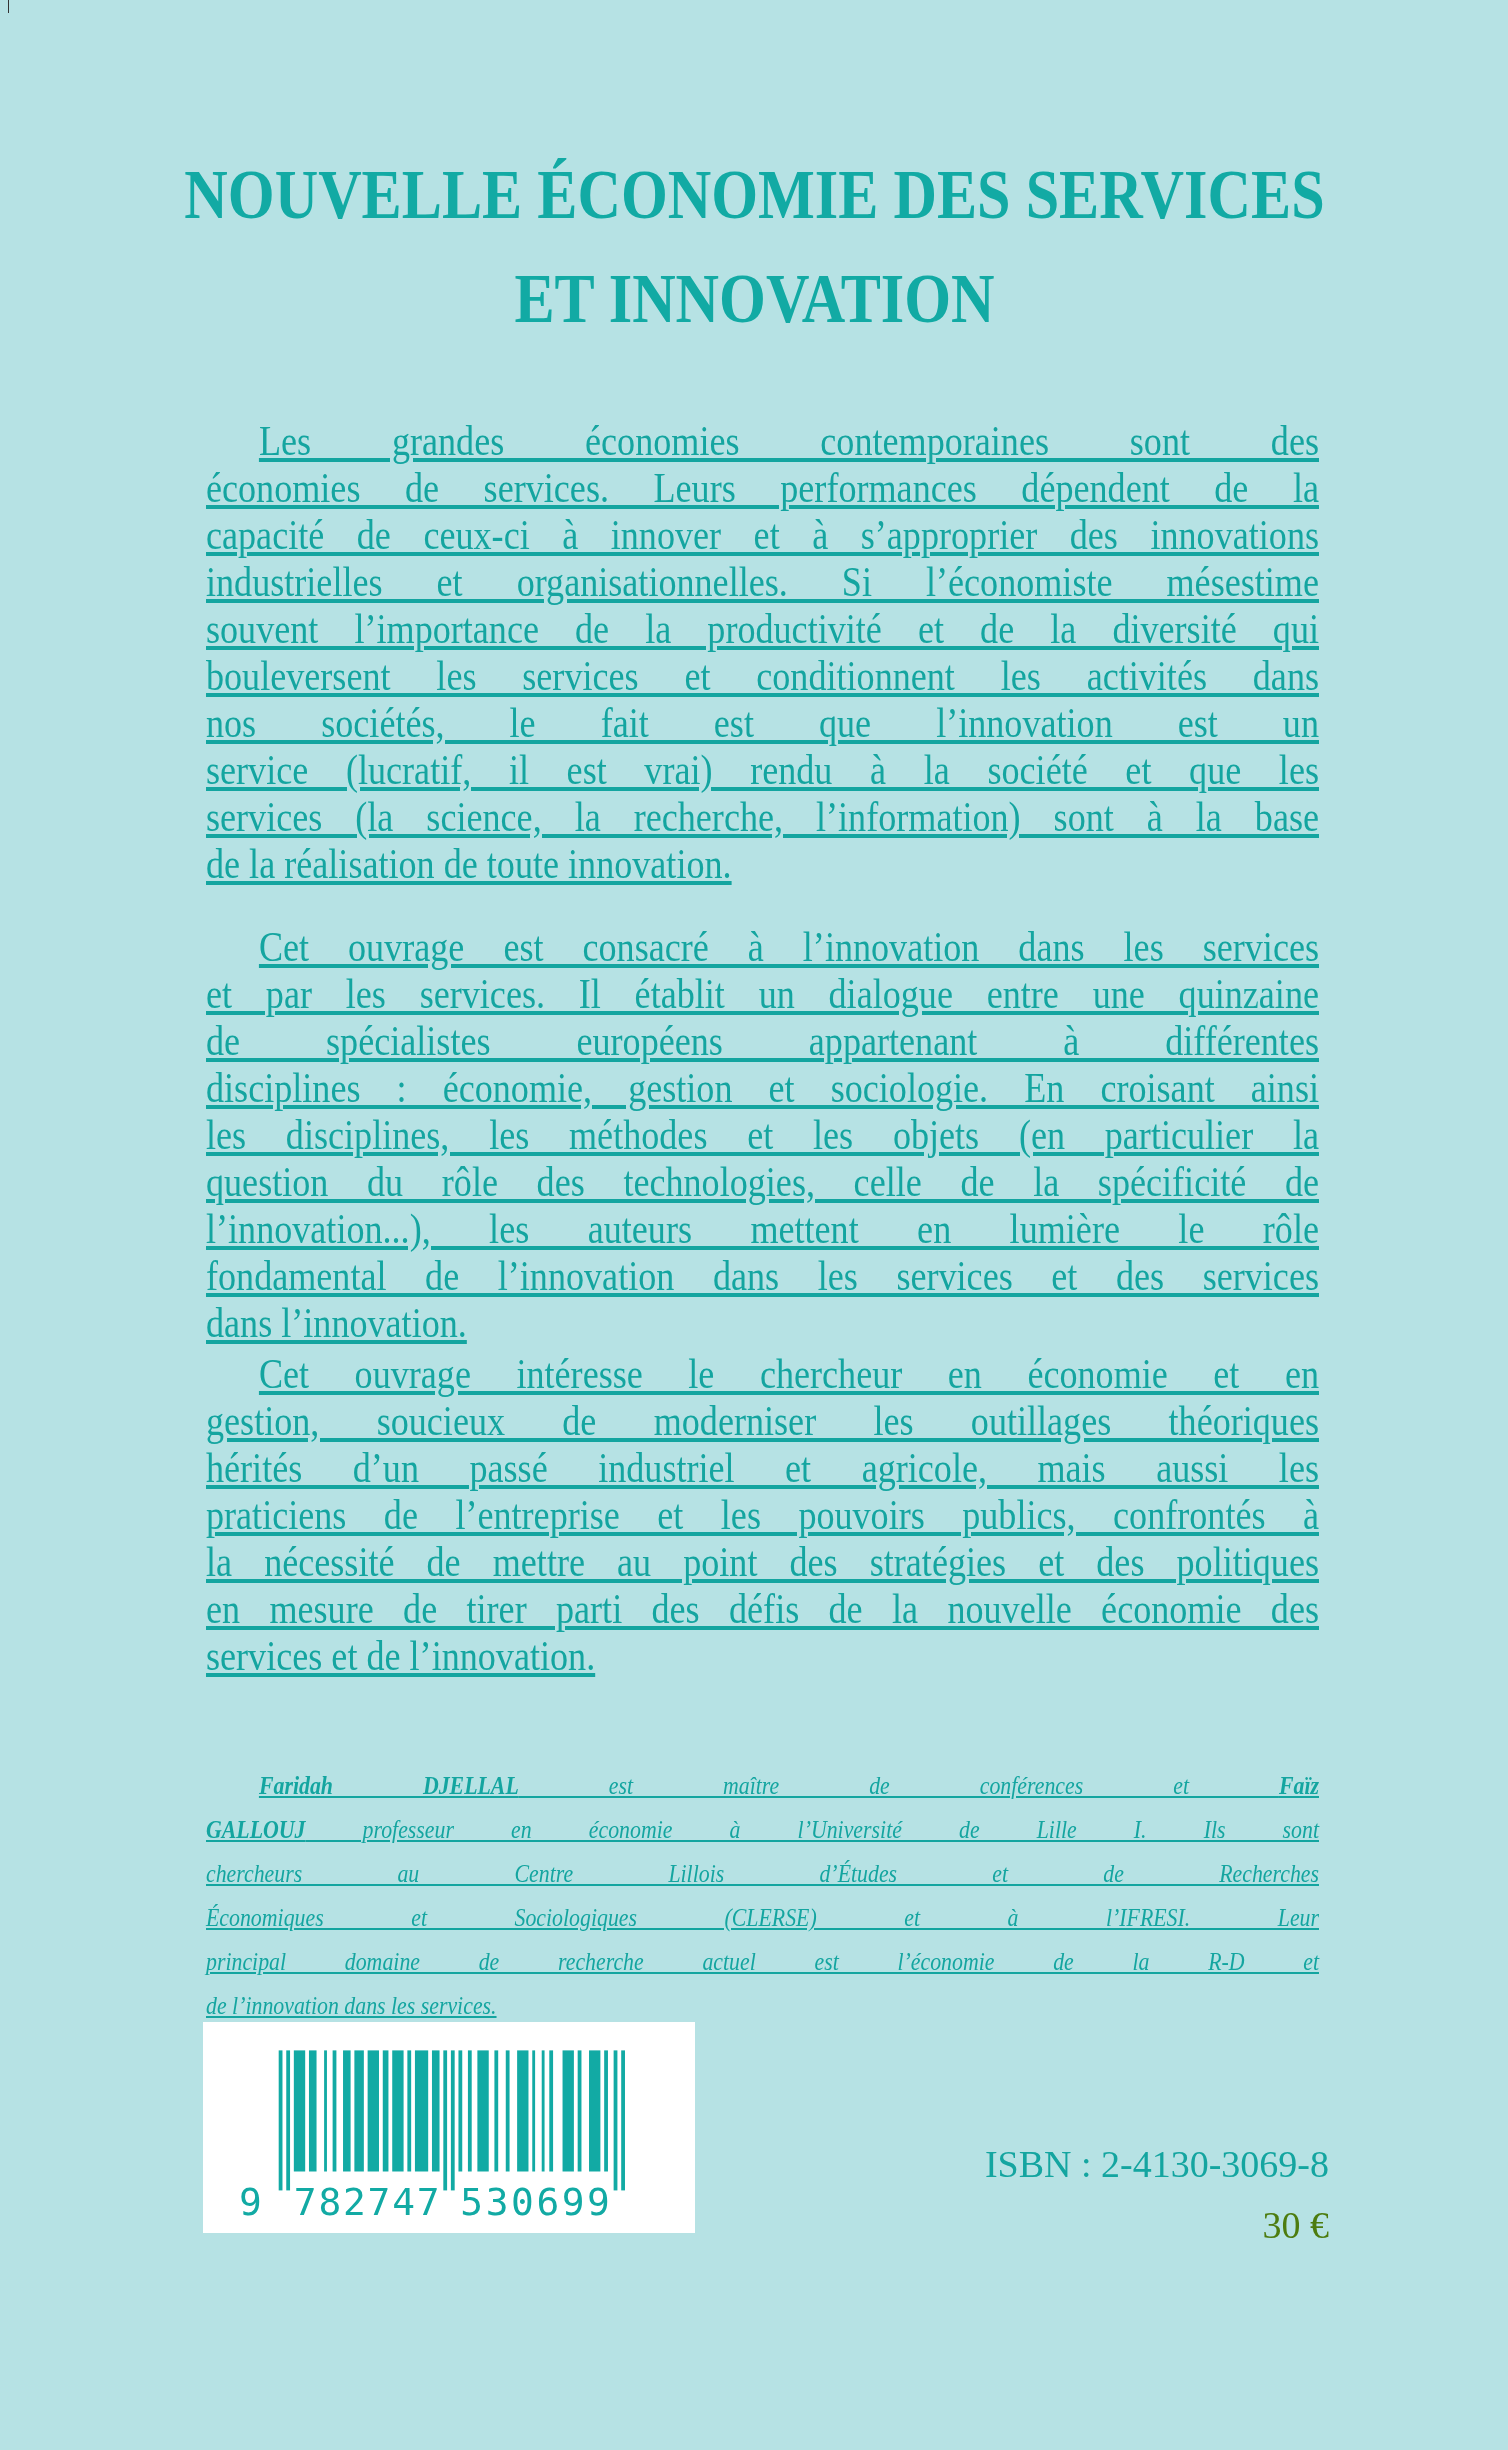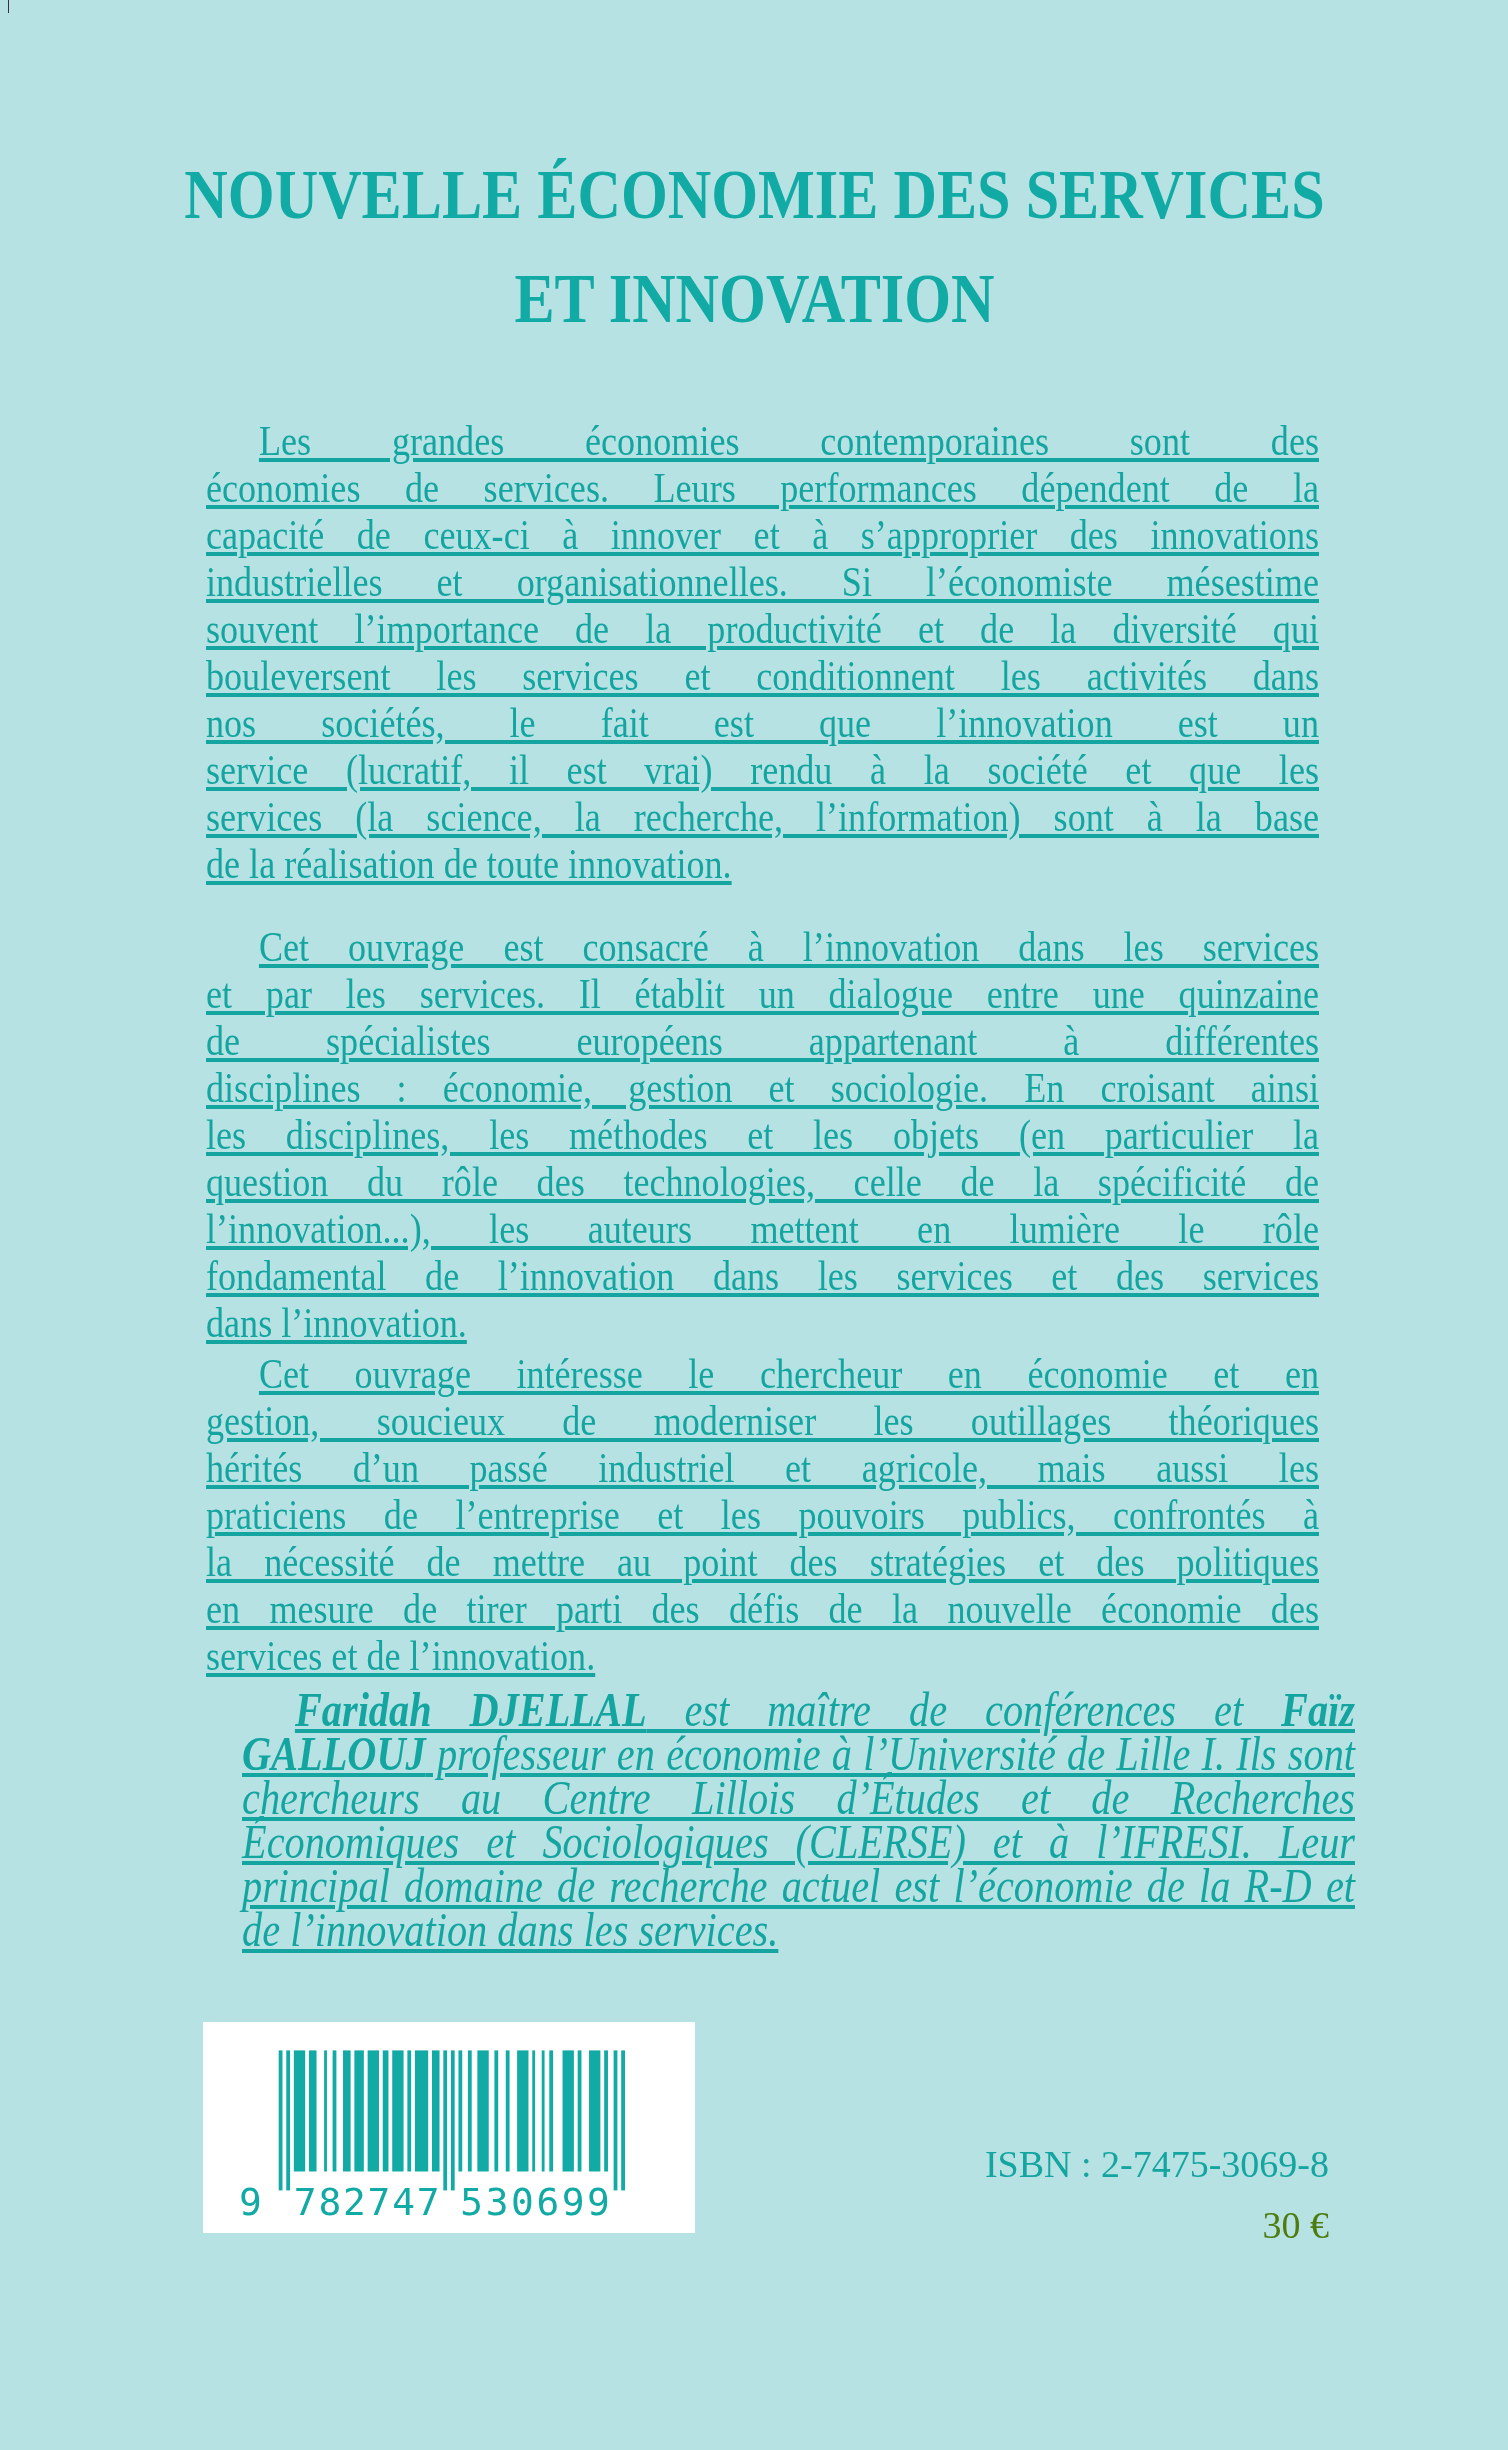--- a/index.html
+++ b/index.html
@@ -23,22 +23,22 @@
   }
   .line {
     display:block; text-align:justify; text-align-last:justify;
     white-space:nowrap; height:47px;
     transform:scaleX(0.84); transform-origin:left;
     width:calc(1113px / 0.84);
   }
   .line.last { text-align-last:left; }
   .line.indent { padding-left:63px; box-sizing:border-box; }
   .bio {
-    position:absolute; left:206px; top:1688px;
-    font-size:48px; line-height:44px; font-style:italic;margin-left:36px;
+    position:absolute; left:206px; top:1764px;
+    font-size:26px; line-height:44px; font-style:italic;
   }
   .bio .line { height:44px; }
   .bio b { font-weight:bold; }
   .barcode-box {
     position:absolute; left:203px; top:2022px; width:492px; height:211px;
     background:#ffffff;
   }
   .barcode-box svg { position:absolute; left:0; top:0; }
   .isbn {
     position:absolute; left:957px; top:2142px; width:372px; text-align:right;
@@ -136,15 +136,15 @@
       <rect x="424" y="30" width="4" height="128"></rect>
       <rect x="434" y="30" width="4" height="148"></rect>
       <rect x="442" y="30" width="4" height="148"></rect>
     </g>
     <text x="38" y="204" font-family="DejaVu Sans Mono, monospace" font-size="40" fill="#12aaa4">9</text>
     <text x="96" y="204" font-family="DejaVu Sans Mono, monospace" font-size="40" fill="#12aaa4" textLength="154">782747</text>
     <text x="272" y="204" font-family="DejaVu Sans Mono, monospace" font-size="40" fill="#12aaa4" textLength="158">530699</text>
   </svg>
 </div>
 
-<div class="isbn">ISBN : 2-7475-3069-8</div>
+<div class="isbn">ISBN : 2-4130-3069-8</div>
 <div class="price">30 €</div>
 
 
 </body></html>

